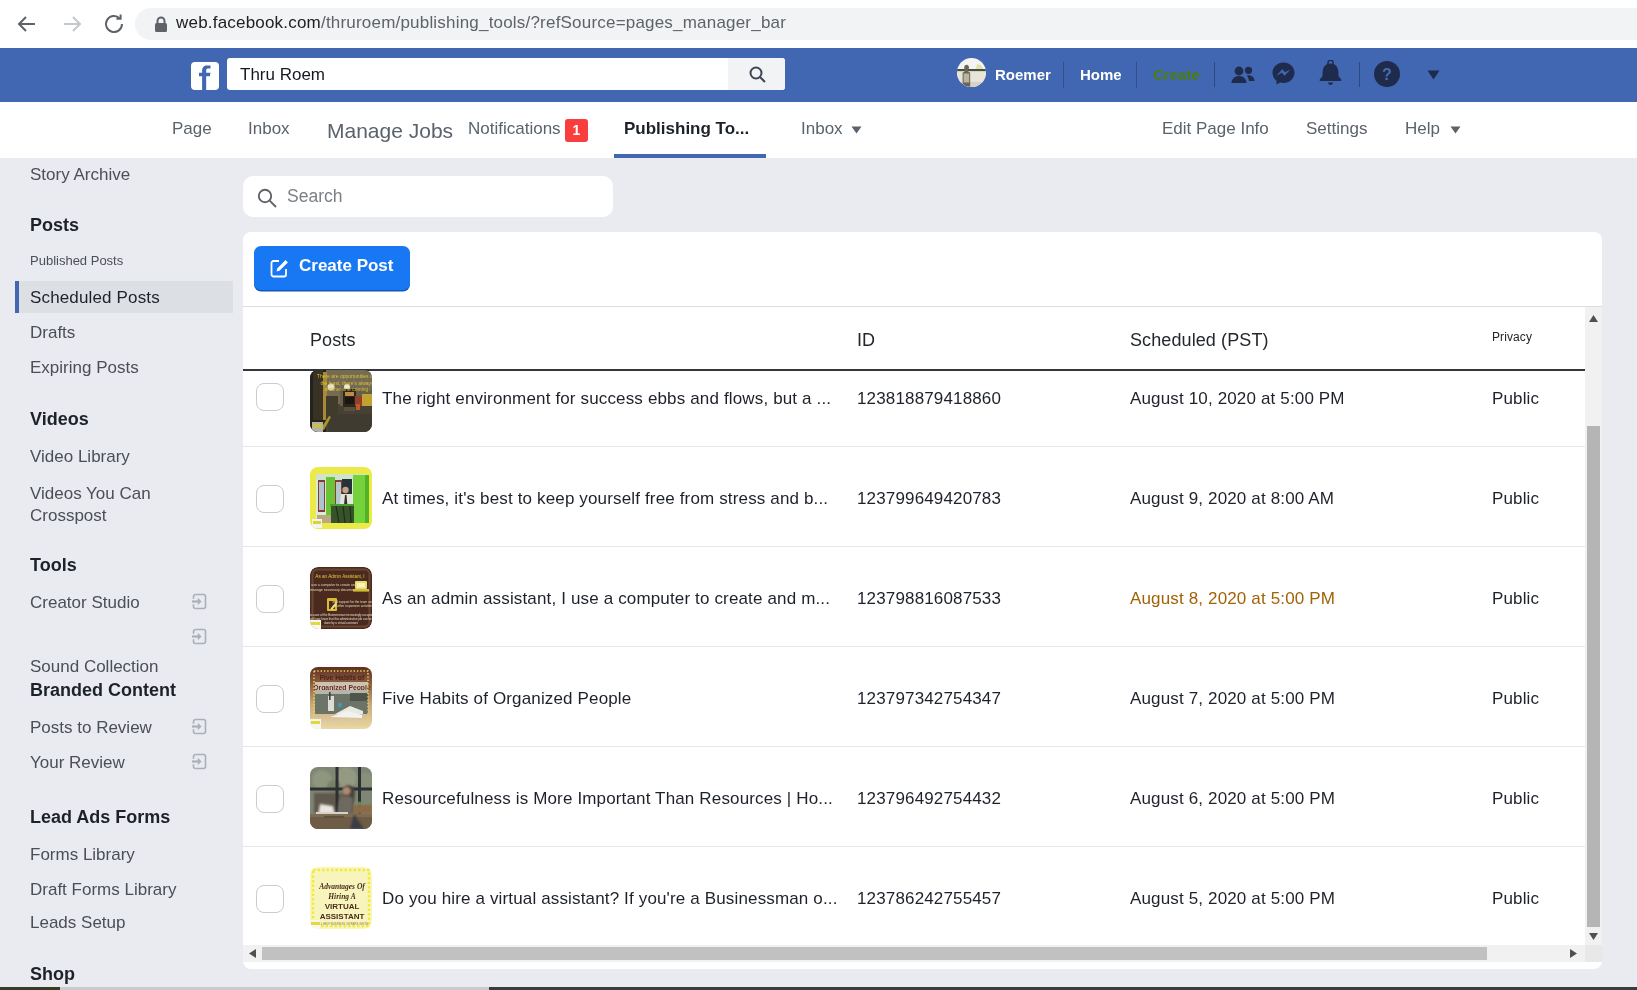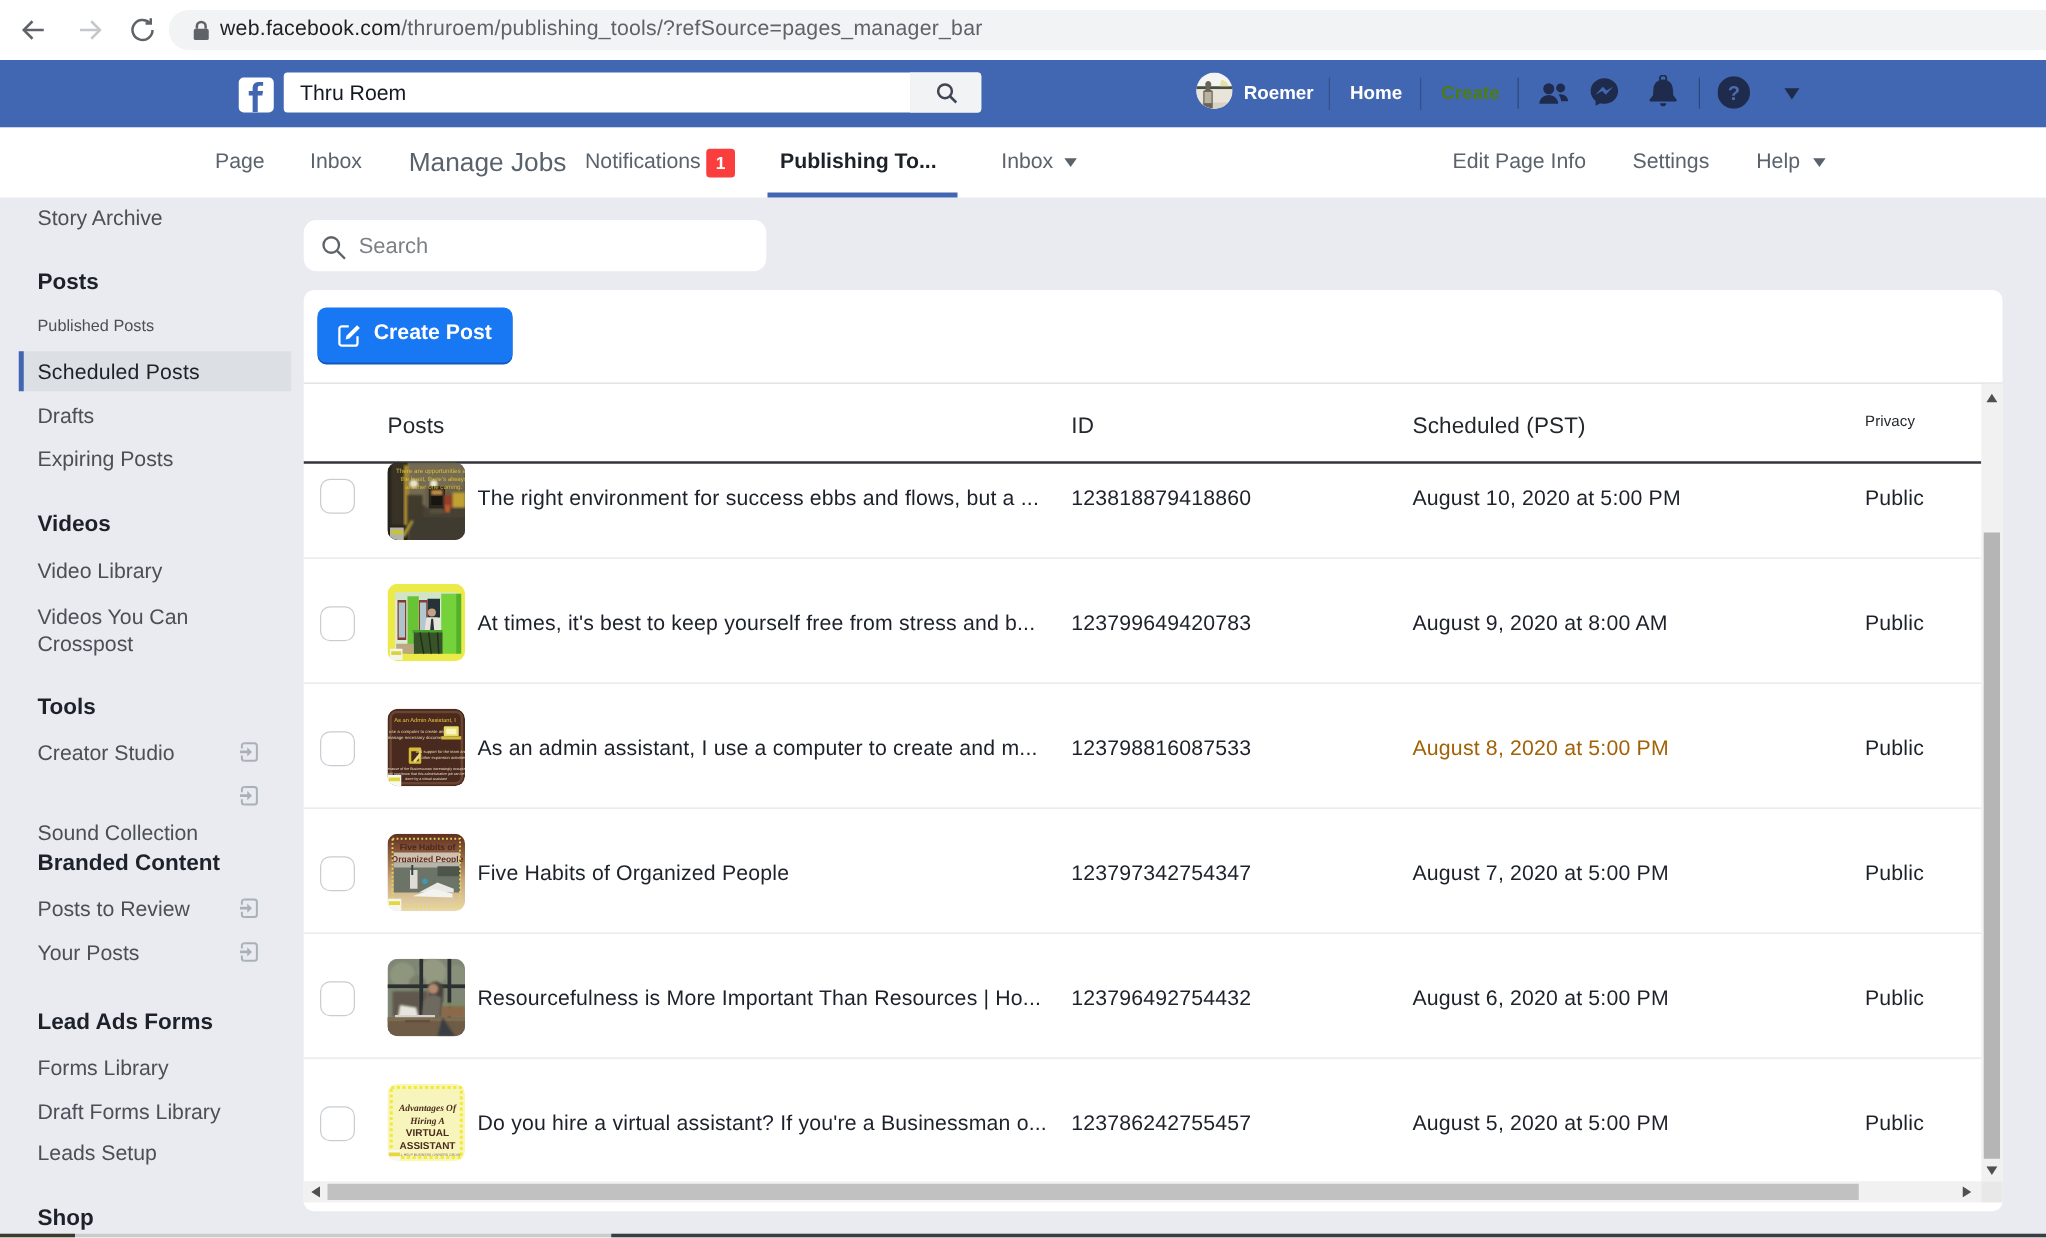--- a/index.html
+++ b/index.html
@@ -150,21 +150,21 @@
     <path d="M6.8 4.8l3.8 3.7-3.8 3.7" fill="#aab0b8" stroke="none"></path>
   </svg>
 <div class="abs" style="left:30px;top:680px;font-size:18px;font-weight:bold;color:#1d2129;">Branded Content</div>
 <div class="abs" style="left:30px;top:718px;font-size:17px;color:#4b4f56;">Posts to Review</div>
 <svg class="abs" style="left:191px;top:718px" width="17" height="17" viewBox="0 0 17 17" fill="none" stroke="#aab0b8" stroke-width="1.6">
     <path d="M4.5 1.5h8a2 2 0 0 1 2 2v10a2 2 0 0 1-2 2h-8"></path>
     <path d="M4.5 1.5a2 2 0 0 0-2 2v2.2M4.5 15.5a2 2 0 0 1-2-2v-2.2"></path>
     <path d="M1 8.5h8" stroke-width="2.2"></path>
     <path d="M6.8 4.8l3.8 3.7-3.8 3.7" fill="#aab0b8" stroke="none"></path>
   </svg>
-<div class="abs" style="left:30px;top:753px;font-size:17px;color:#4b4f56;">Your Posts</div>
+<div class="abs" style="left:30px;top:753px;font-size:17px;color:#4b4f56;">Your Review</div>
 <svg class="abs" style="left:191px;top:753px" width="17" height="17" viewBox="0 0 17 17" fill="none" stroke="#aab0b8" stroke-width="1.6">
     <path d="M4.5 1.5h8a2 2 0 0 1 2 2v10a2 2 0 0 1-2 2h-8"></path>
     <path d="M4.5 1.5a2 2 0 0 0-2 2v2.2M4.5 15.5a2 2 0 0 1-2-2v-2.2"></path>
     <path d="M1 8.5h8" stroke-width="2.2"></path>
     <path d="M6.8 4.8l3.8 3.7-3.8 3.7" fill="#aab0b8" stroke="none"></path>
   </svg>
 <div class="abs" style="left:30px;top:807px;font-size:18px;font-weight:bold;color:#1d2129;">Lead Ads Forms</div>
 <div class="abs" style="left:30px;top:845px;font-size:17px;color:#4b4f56;">Forms Library</div>
 <div class="abs" style="left:30px;top:880px;font-size:17px;color:#4b4f56;">Draft Forms Library</div>
 <div class="abs" style="left:30px;top:913px;font-size:17px;color:#4b4f56;">Leads Setup</div>

